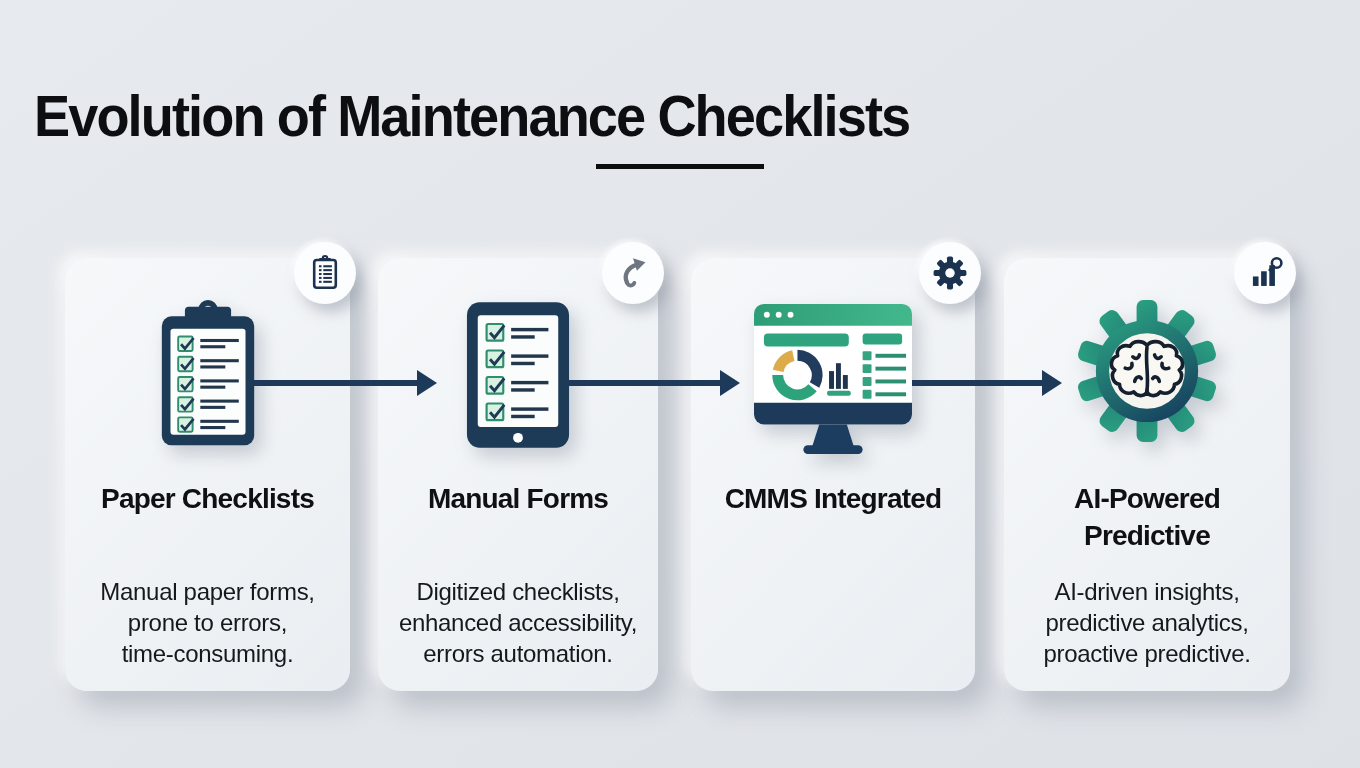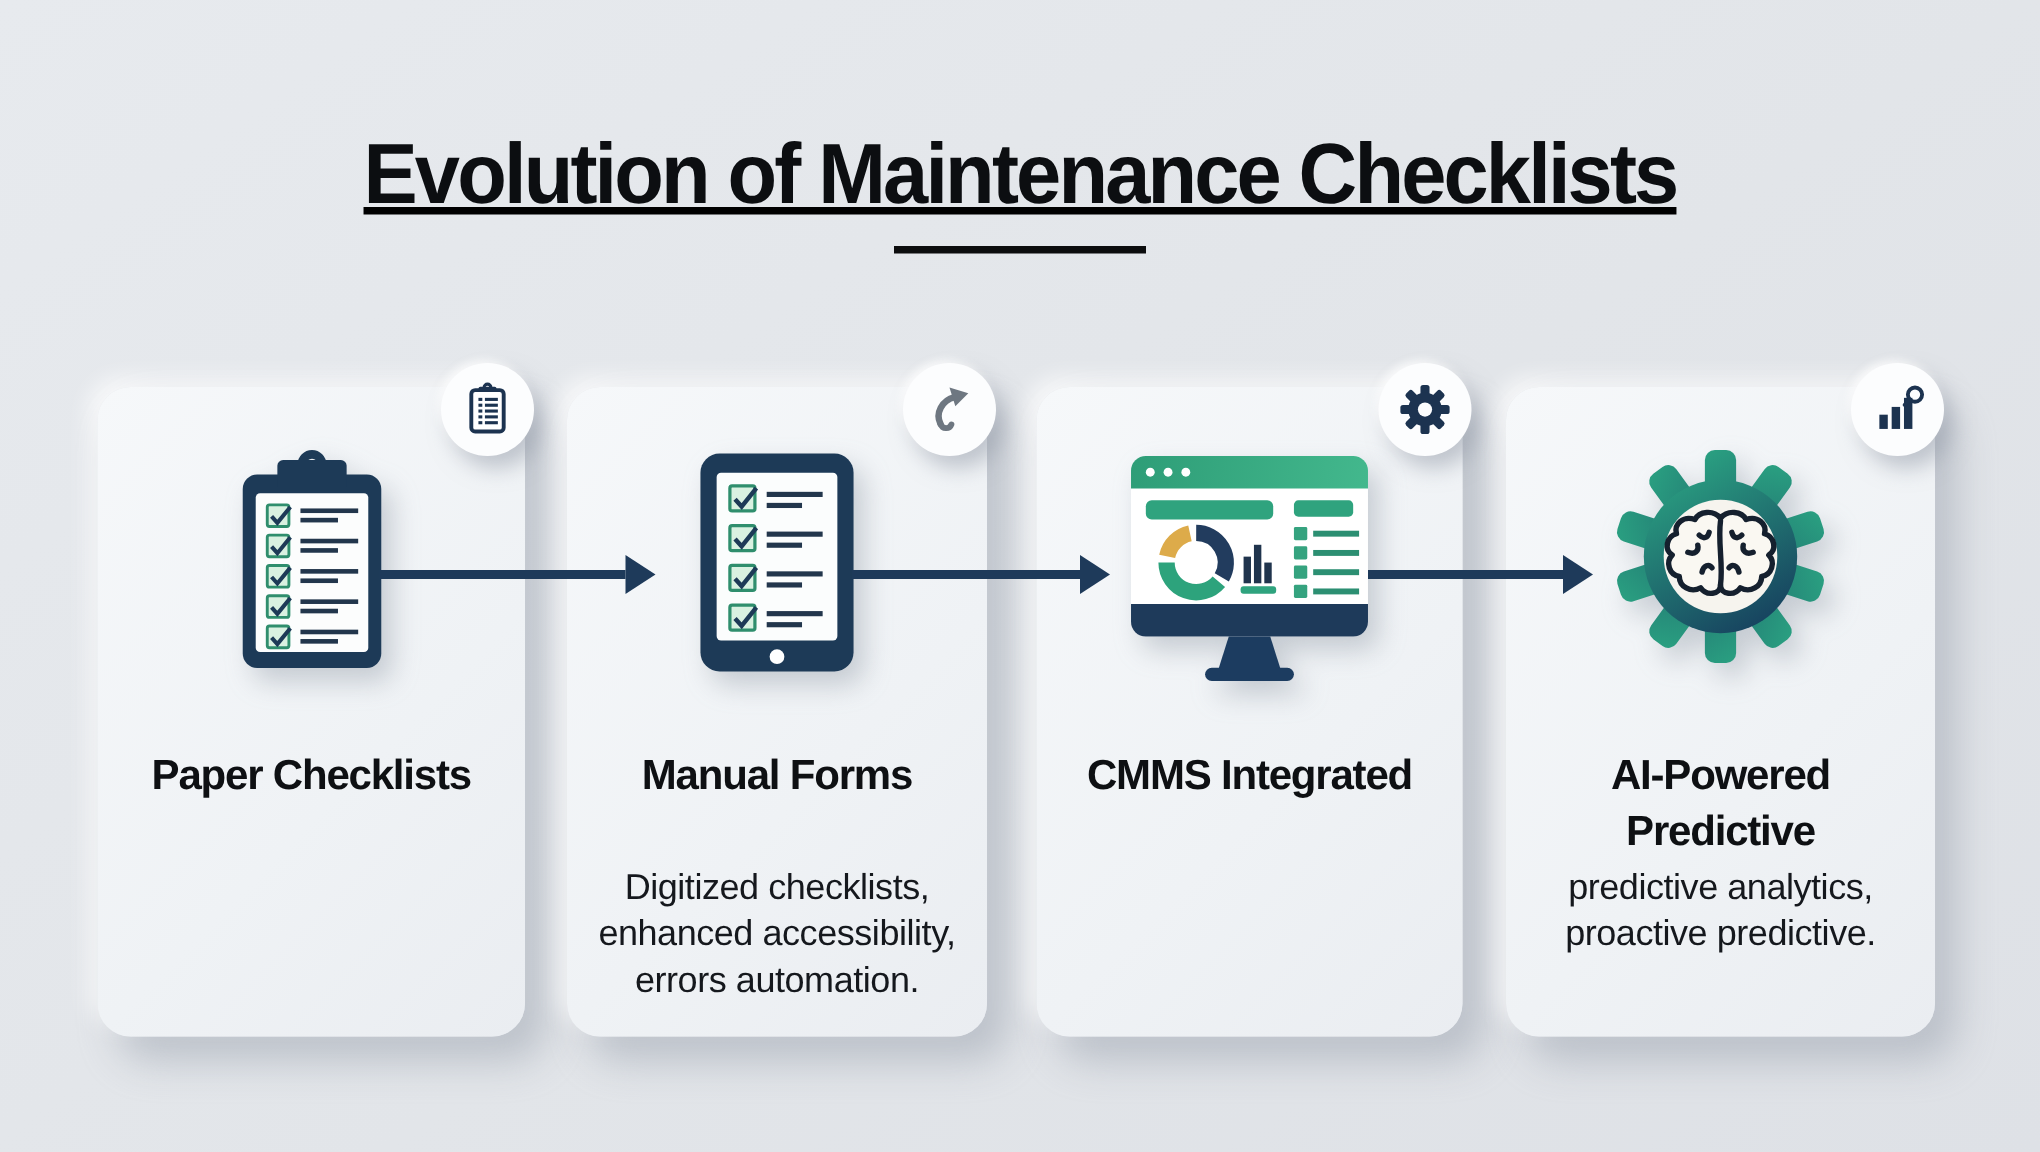--- a/index.html
+++ b/index.html
@@ -4,21 +4,21 @@
 <style>
   html,body{margin:0;padding:0;}
   body{
     width:1360px;height:768px;overflow:hidden;
     font-family:"Liberation Sans","DejaVu Sans",sans-serif;
     background:linear-gradient(145deg,#e7eaee 0%,#e2e5e9 55%,#dee1e6 100%);
   }
   .stage{position:relative;width:1360px;height:768px;}
 
   
-  .hdr{position:absolute;top:84px;left:0;width:100%;text-align:center;z-index:5;text-decoration:underline;}
+  .hdr{position:absolute;top:84px;left:0;width:100%;z-index:5;}
   .hdr h1{
     margin:0;font-size:57px;font-weight:700;color:#0c0e11;
     letter-spacing:-2px;transform:scaleX(.95);transform-origin:center;
     line-height:1.15;
   }
   .title-underline{width:168px;height:5px;background:#0c0d0e;margin:14px auto 0;}
 
   
   .card{
     position:absolute;top:258px;height:433px;border-radius:22px;z-index:1;
@@ -35,21 +35,21 @@
     background:#fcfdfe;z-index:4;display:flex;align-items:center;justify-content:center;
     box-shadow:6px 8px 14px rgba(140,148,162,.5),-2px -2px 6px rgba(255,255,255,.9);
   }
   .icon-wrap{
     position:absolute;top:42px;left:50%;transform:translateX(-50%);z-index:3;
     display:flex;align-items:flex-start;justify-content:center;
   }
   .icon-wrap svg{filter:drop-shadow(7px 9px 9px rgba(118,128,144,.35));}
 
   .card-title{
-    position:absolute;top:222px;left:10px;right:10px;margin:18px;text-align:center;
+    position:absolute;top:222px;left:10px;right:10px;margin:0;text-align:center;
     font-size:28px;font-weight:700;color:#0e1013;letter-spacing:-.8px;line-height:37px;
   }
   .card-desc{
     position:absolute;top:318px;left:6px;right:6px;margin:0;text-align:center;
     font-size:24px;color:#15181d;letter-spacing:-.3px;line-height:31px;font-weight:400;
   }
   .card-desc span{display:block;}
 
   
   .arrow{position:absolute;top:380px;height:6px;background:#1e3a5a;z-index:4;}
@@ -122,20 +122,25 @@
         </g>
         <g>
           <rect x="23" y="122" width="15" height="15" rx="1.5" fill="#d9f1e1" stroke="#2f8e6d" stroke-width="2"></rect>
           <path d="M26,130 l4,4.5 l9,-11" fill="none" stroke="#1d3a57" stroke-width="2.8"></path>
           <rect x="46" y="124.5" width="40" height="3.2" fill="#22364c"></rect>
             <rect x="46" y="131" width="26" height="3.2" fill="#22364c"></rect>
         </g>
       </svg>
     </div>
     <h2 class="card-title">Paper Checklists</h2>
+    <p class="card-desc">
+      <span>Manual paper forms,</span>
+      <span>prone to errors,</span>
+      <span>time-consuming.</span>
+    </p>
   </section>
 
   <section class="card card2">
     <div class="badge">
       <svg width="38" height="38" viewBox="0 0 44 44">
         <path d="M15,33 C11,25 16,15 26,12.5" fill="none" stroke="#6e7781" stroke-width="5" stroke-linecap="round"></path>
         <polygon points="22,5 36.5,9.5 26.5,19.5" fill="#6e7781"></polygon>
         <path d="M15,33 C16.5,37.5 22,37.5 23.5,33.5" fill="none" stroke="#6e7781" stroke-width="4.5" stroke-linecap="round"></path>
       </svg>
     </div>
@@ -275,20 +280,21 @@
           <path d="M52,72 C57,74 60,71 59,67"></path>
           <path d="M62,86 C63,81 67,80 69,83"></path>
           <path d="M90,60 C87,63 84,62 83,58"></path>
           <path d="M98,72 C93,74 90,71 91,67"></path>
           <path d="M88,86 C87,81 83,80 81,83"></path>
         </g>
       </svg>
     </div>
     <h2 class="card-title">AI-Powered Predictive</h2>
     <p class="card-desc">
+      <span>AI-driven insights,</span>
       <span>predictive analytics,</span>
       <span>proactive predictive.</span>
     </p>
   </section>
 
   <div class="arrow arrow1"></div>
   <div class="arrow arrow2"></div>
   <div class="arrow arrow3"></div>
 
 </div>

